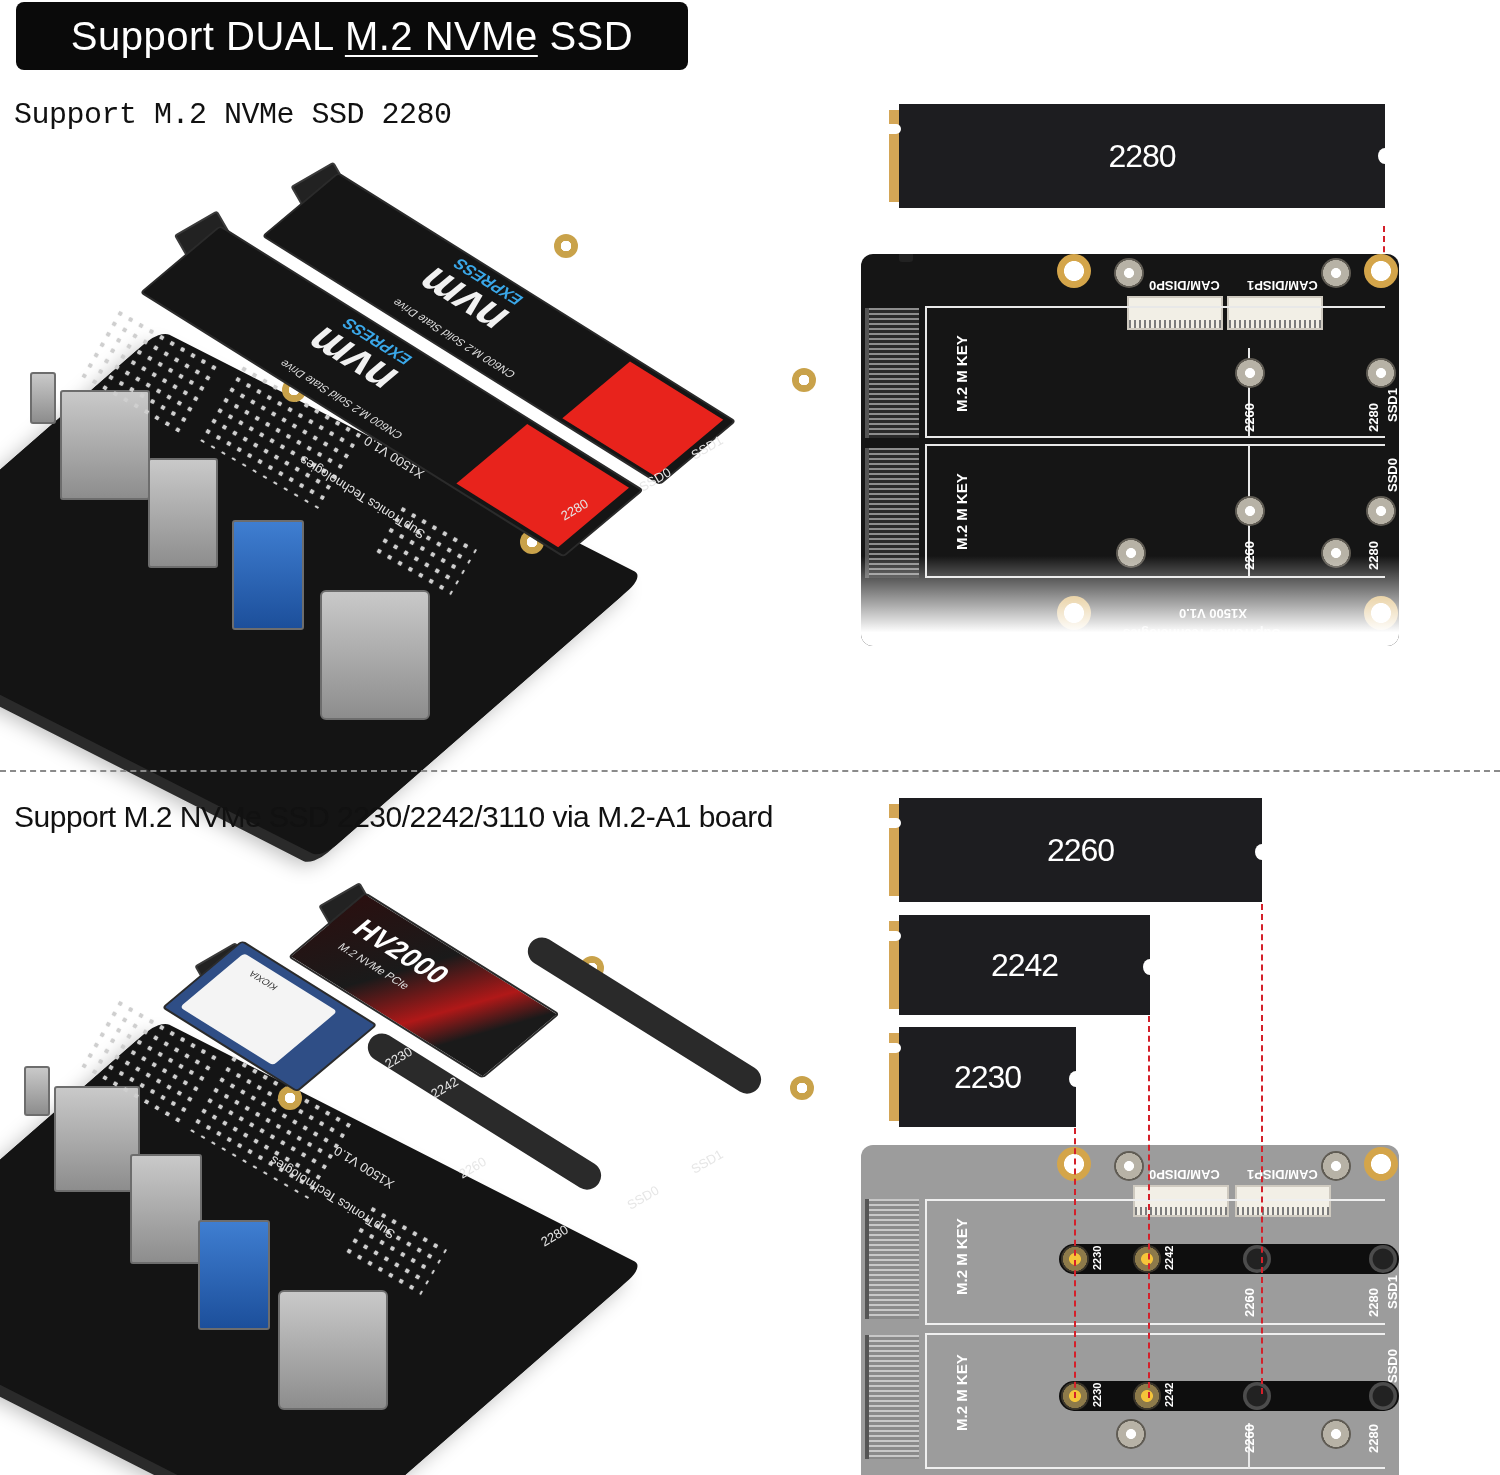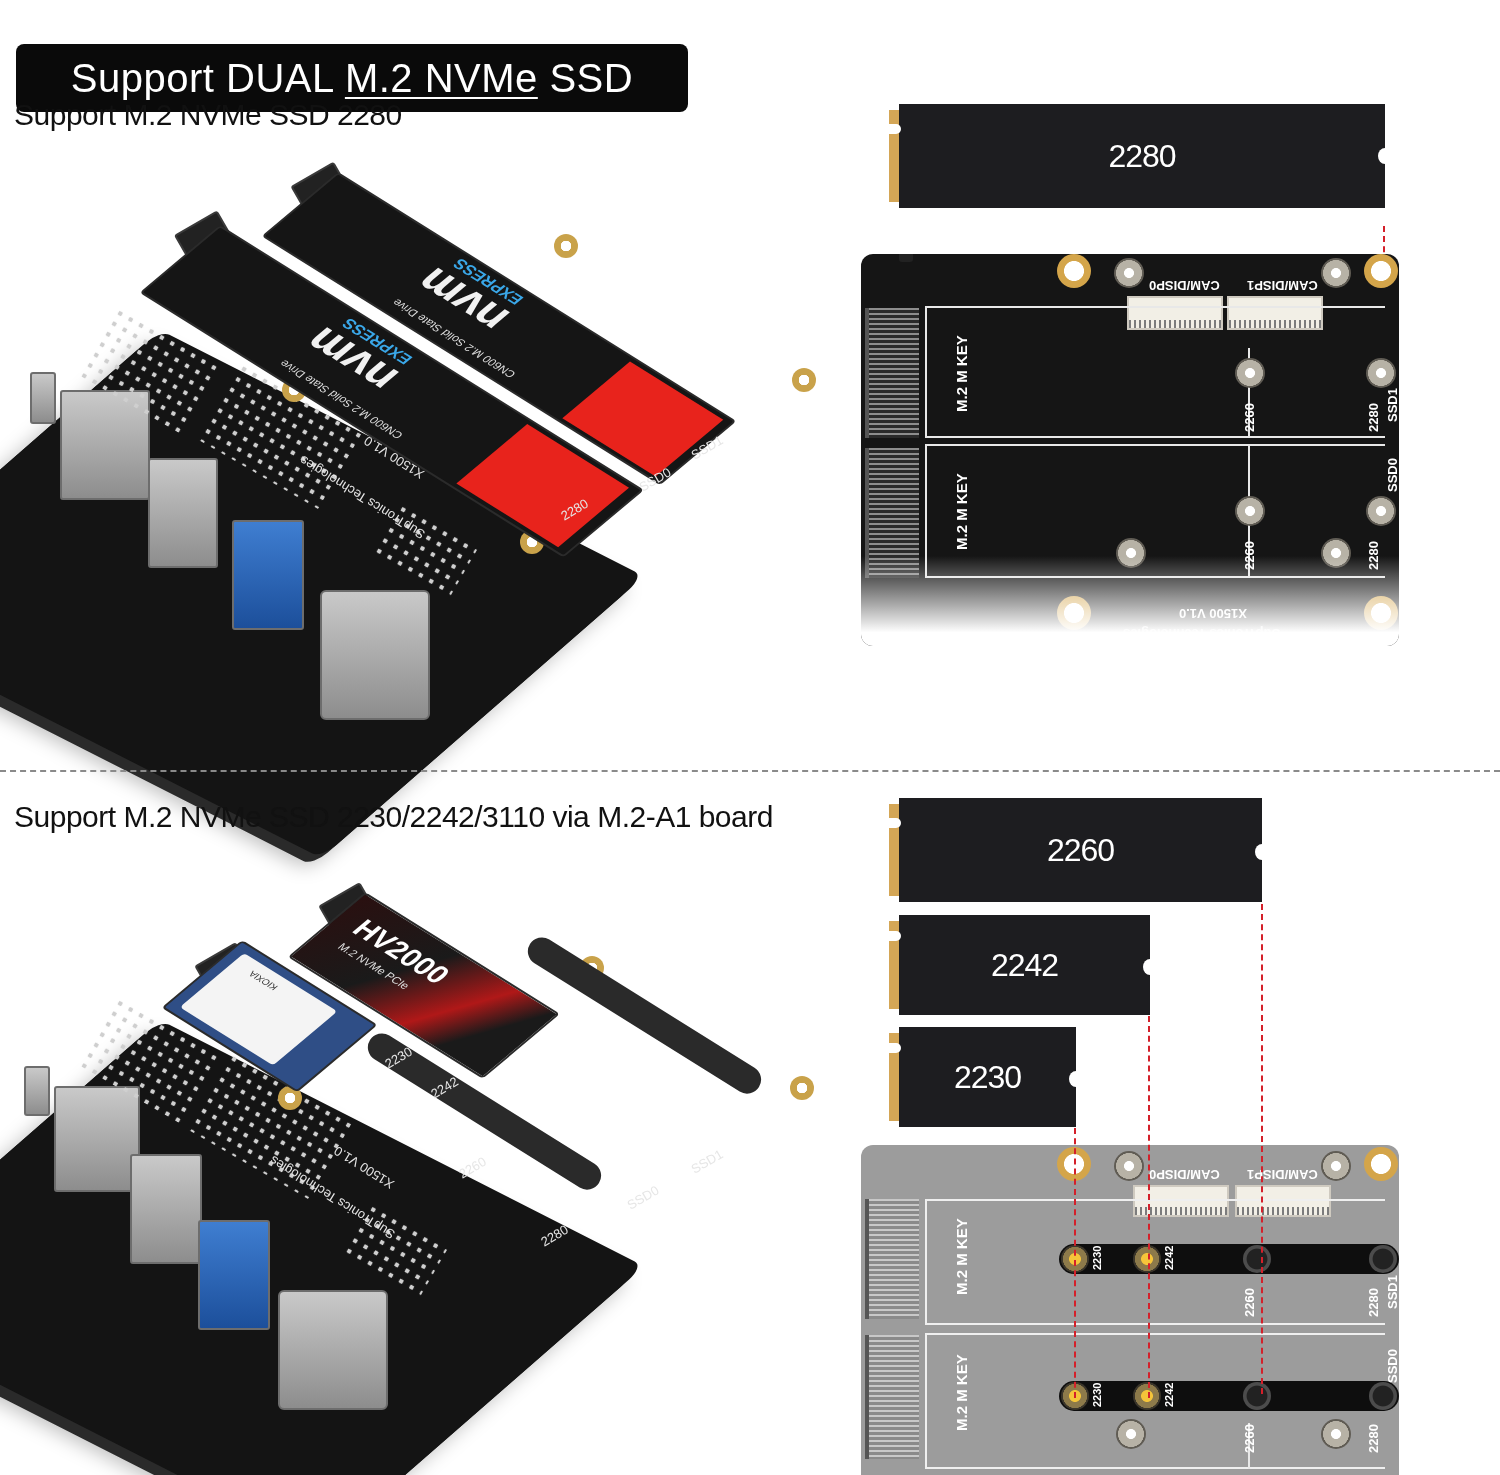--- a/index.html
+++ b/index.html
@@ -2,21 +2,21 @@
 <html><head>
 <meta charset="utf-8">
 <style>
   * { box-sizing: border-box; margin: 0; padding: 0; }
   html, body { width: 1500px; height: 1475px; background: #ffffff; overflow: hidden; }
   body { position: relative; font-family: "Liberation Sans", "DejaVu Sans", sans-serif; color: #111; }
 
   .banner {
     position: absolute; left: 16px; top: 2px; width: 672px; height: 68px;
     background: #0a0a0a; border-radius: 8px;
-    display: flex; align-items: center; justify-content: center; margin-top: 42px;
+    display: flex; align-items: center; justify-content: center;
   }
   .banner-text { color: #fff; font-size: 40px; letter-spacing: 0.5px; }
   .banner-text u { text-decoration-thickness: 2px; text-underline-offset: 5px; }
 
   .section-title {
     position: absolute; left: 14px; font-size: 30px; color: #111; letter-spacing: -0.5px;
     font-family: "Liberation Sans", sans-serif;
   }
 
   .divider {
@@ -79,21 +79,21 @@
   .adapter .screw { position: absolute; top: 1px; width: 28px; height: 28px; border-radius: 50%; background: radial-gradient(circle, #222 0 50%, #4c4c4c 55% 100%); }
   .adapter .lbl { position: absolute; color: #fff; font-size: 11px; font-weight: bold; transform: rotate(-90deg); transform-origin: left top; }
 </style>
 </head>
 <body>
 
 <div class="banner">
   <span class="banner-text"><span>Support DUAL </span><u>M.2 NVMe</u><span> SSD</span></span>
 </div>
 
-<div class="section-title" style="top:98px;">Support M.2 NVMe SSD 2280</div>
+<div class="section-title" style="top:98px;font-family:Liberation Mono, monospace;">Support M.2 NVMe SSD 2280</div>
 
 <div class="photo" style="left:20px; top:150px; width:820px; height:580px;">
   <div class="board3d" style="left:20px; top:180px; width:720px; height:300px; transform: skewX(-38deg) rotate(20deg); transform-origin:left top; left:140px;"></div>
 
   <div class="port" style="left:10px; top:222px; width:26px; height:52px;"></div>
   <div class="port" style="left:40px; top:240px; width:90px; height:110px;"></div>
   <div class="port" style="left:128px; top:308px; width:70px; height:110px;"></div>
   <div class="port usb3" style="left:212px; top:370px; width:72px; height:110px;"></div>
   <div class="port" style="left:300px; top:440px; width:110px; height:130px; border-radius:6px;"></div>
   <div class="dots" style="left:70px; top:180px; width:120px; height:80px; transform:rotate(30deg);"></div>

